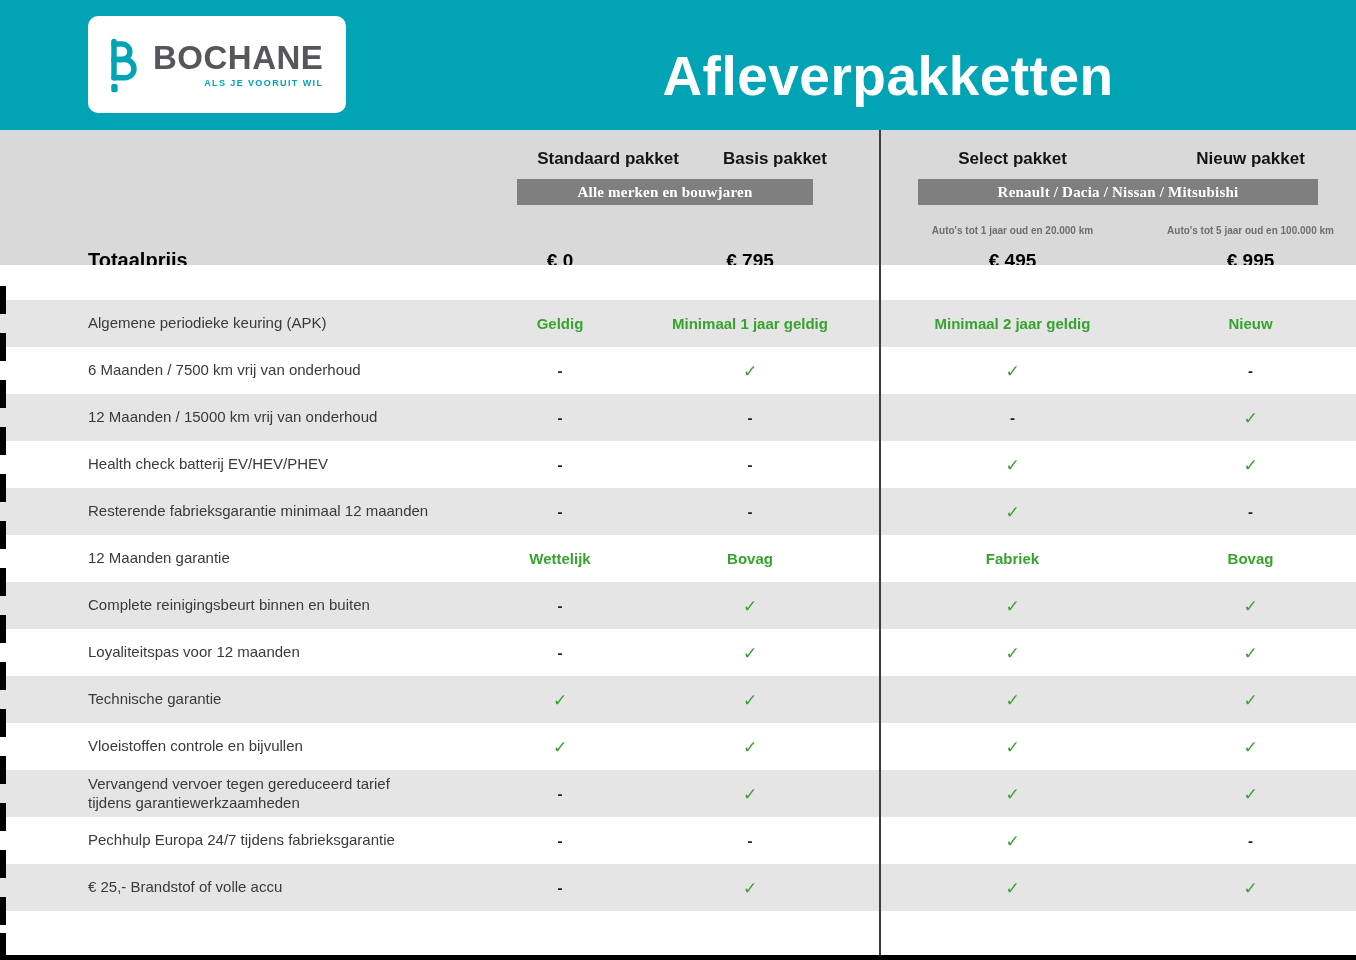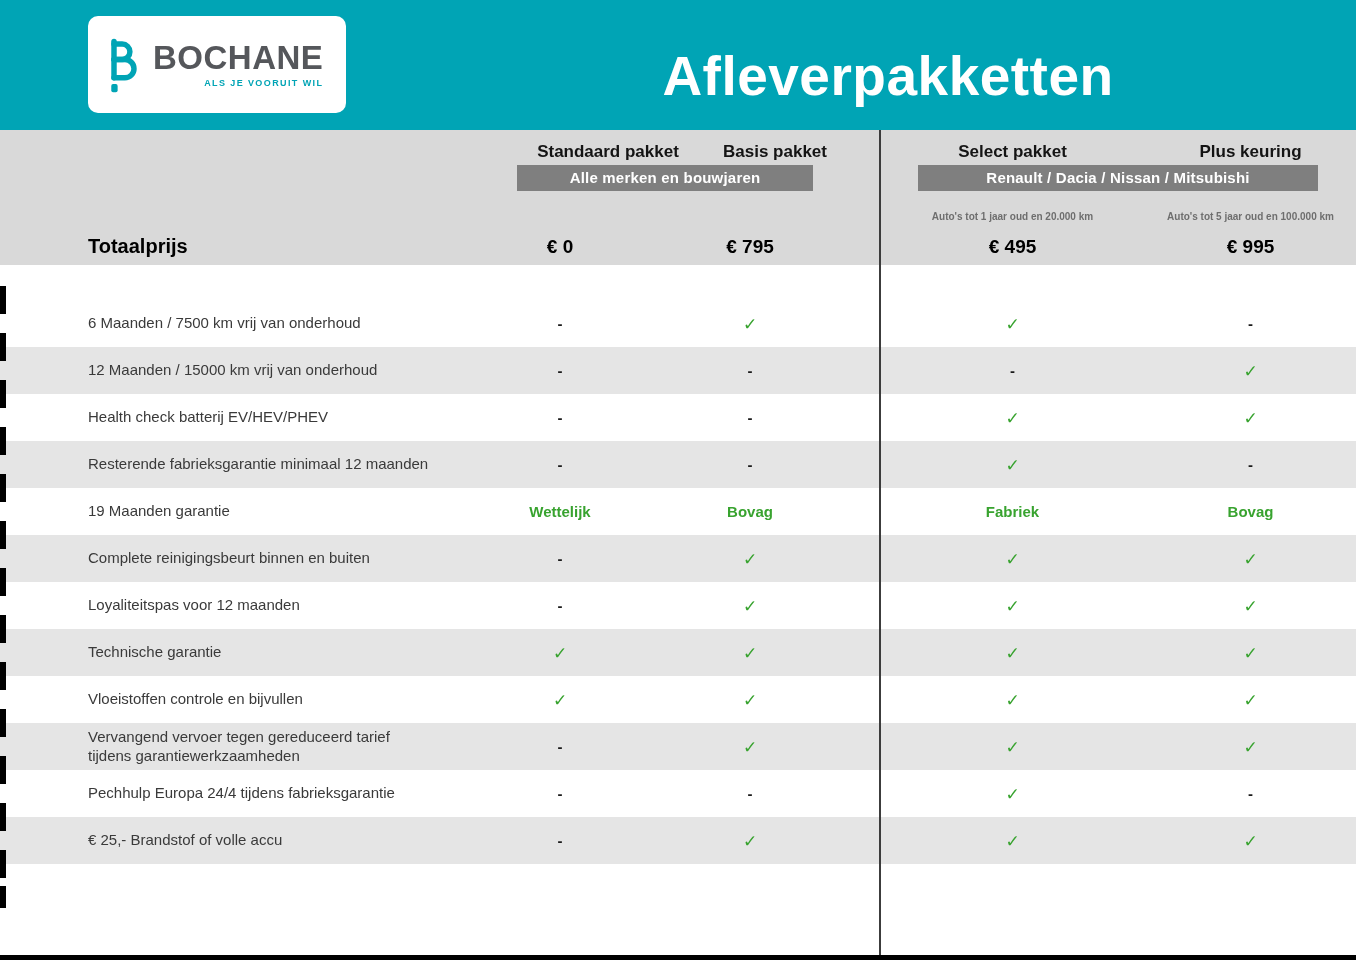--- a/index.html
+++ b/index.html
@@ -23,25 +23,25 @@
   .logo-name{font-size:33px;font-weight:700;color:#55575b;letter-spacing:.5px;line-height:1;}
   .logo-tagline{font-size:9px;font-weight:700;color:var(--teal);letter-spacing:1.4px;margin-top:4px;}
   .title{position:absolute;left:420px;right:0;top:50%;transform:translateY(-52%);margin:12px;
     text-align:center;color:#fff;font-size:55px;font-weight:700;letter-spacing:.5px;}
 
   
   .grid{display:grid;grid-template-columns:450px 220px 160px 50px 265px 211px;}
   .c0{grid-column:2;} .c1{grid-column:3;} .c2{grid-column:5;} .c3{grid-column:6;}
 
   
-  .head-band{width:100%;height:135px;background:var(--band-gray);padding-top:11px;}
+  .head-band{width:100%;height:135px;background:var(--band-gray);padding-top:18px;}
   .headers .h{text-align:center;font-size:17px;font-weight:700;color:#141414;line-height:22px;}
   .headers .c0{transform:translateX(48px);}
   .headers .c1{transform:translateX(25px);}
-  .badges{margin-top:2px;}
+  .badges{margin-top:9px;font-family:Liberation Serif, serif;}
   .badge-wrap{display:flex;justify-content:center;}
   .bw-left{grid-column:2/5;}
   .bw-right{grid-column:5/7;}
   .badge{background:var(--badge-gray);color:#fff;font-weight:700;font-size:15px;height:26px;
     line-height:26px;text-align:center;letter-spacing:.2px;}
   .badge-left{width:296px;}
   .badge-right{width:400px;}
   .notes{margin-top:20px;height:12px;}
   .note{font-size:10px;font-weight:700;color:#6e6e6e;text-align:center;line-height:12px;}
   .totals{margin-top:12px;align-items:center;}
@@ -89,21 +89,21 @@
       </div>
     </div>
     <h1 class="title">Afleverpakketten</h1>
   </header>
 
   <section class="head-band">
     <div class="grid headers">
       <div class="h c0">Standaard pakket</div>
       <div class="h c1">Basis pakket</div>
       <div class="h c2">Select pakket</div>
-      <div class="h c3">Plus keuring</div>
+      <div class="h c3">Nieuw pakket</div>
     </div>
     <div class="grid badges">
       <div class="badge-wrap bw-left">
         <span class="badge badge-left">Alle merken en bouwjaren</span>
       </div>
       <div class="badge-wrap bw-right">
         <span class="badge badge-right">Renault / Dacia / Nissan / Mitsubishi</span>
       </div>
     </div>
     <div class="grid notes">
@@ -115,20 +115,27 @@
       <div class="v c0">€ 0</div>
       <div class="v c1">€ 795</div>
       <div class="v c2">€ 495</div>
       <div class="v c3">€ 995</div>
     </div>
   </section>
 
   <div class="spacer-top"></div>
 
   <section class="table-body">
+      <div class="row gray">
+        <div class="label-cell">Algemene periodieke keuring (APK)</div>
+        <div class="val-cell c0"><span class="gtext">Geldig</span></div>
+        <div class="val-cell c1"><span class="gtext">Minimaal 1 jaar geldig</span></div>
+        <div class="val-cell c2"><span class="gtext">Minimaal 2 jaar geldig</span></div>
+        <div class="val-cell c3"><span class="gtext">Nieuw</span></div>
+      </div>
       <div class="row white">
         <div class="label-cell">6 Maanden / 7500 km vrij van onderhoud</div>
         <div class="val-cell c0"><span class="dash">-</span></div>
         <div class="val-cell c1"><span class="check">✓</span></div>
         <div class="val-cell c2"><span class="check">✓</span></div>
         <div class="val-cell c3"><span class="dash">-</span></div>
       </div>
       <div class="row gray">
         <div class="label-cell">12 Maanden / 15000 km vrij van onderhoud</div>
         <div class="val-cell c0"><span class="dash">-</span></div>
@@ -144,21 +151,21 @@
         <div class="val-cell c3"><span class="check">✓</span></div>
       </div>
       <div class="row gray">
         <div class="label-cell">Resterende fabrieksgarantie minimaal 12 maanden</div>
         <div class="val-cell c0"><span class="dash">-</span></div>
         <div class="val-cell c1"><span class="dash">-</span></div>
         <div class="val-cell c2"><span class="check">✓</span></div>
         <div class="val-cell c3"><span class="dash">-</span></div>
       </div>
       <div class="row white">
-        <div class="label-cell">19 Maanden  garantie</div>
+        <div class="label-cell">12 Maanden  garantie</div>
         <div class="val-cell c0"><span class="gtext">Wettelijk</span></div>
         <div class="val-cell c1"><span class="gtext">Bovag</span></div>
         <div class="val-cell c2"><span class="gtext">Fabriek</span></div>
         <div class="val-cell c3"><span class="gtext">Bovag</span></div>
       </div>
       <div class="row gray">
         <div class="label-cell">Complete reinigingsbeurt binnen en buiten</div>
         <div class="val-cell c0"><span class="dash">-</span></div>
         <div class="val-cell c1"><span class="check">✓</span></div>
         <div class="val-cell c2"><span class="check">✓</span></div>
@@ -186,21 +193,21 @@
         <div class="val-cell c3"><span class="check">✓</span></div>
       </div>
       <div class="row gray">
         <div class="label-cell">Vervangend vervoer tegen gereduceerd tarief tijdens garantiewerkzaamheden</div>
         <div class="val-cell c0"><span class="dash">-</span></div>
         <div class="val-cell c1"><span class="check">✓</span></div>
         <div class="val-cell c2"><span class="check">✓</span></div>
         <div class="val-cell c3"><span class="check">✓</span></div>
       </div>
       <div class="row white">
-        <div class="label-cell">Pechhulp Europa 24/4 tijdens fabrieksgarantie</div>
+        <div class="label-cell">Pechhulp Europa 24/7 tijdens fabrieksgarantie</div>
         <div class="val-cell c0"><span class="dash">-</span></div>
         <div class="val-cell c1"><span class="dash">-</span></div>
         <div class="val-cell c2"><span class="check">✓</span></div>
         <div class="val-cell c3"><span class="dash">-</span></div>
       </div>
       <div class="row gray">
         <div class="label-cell">€ 25,- Brandstof of  volle accu</div>
         <div class="val-cell c0"><span class="dash">-</span></div>
         <div class="val-cell c1"><span class="check">✓</span></div>
         <div class="val-cell c2"><span class="check">✓</span></div>

